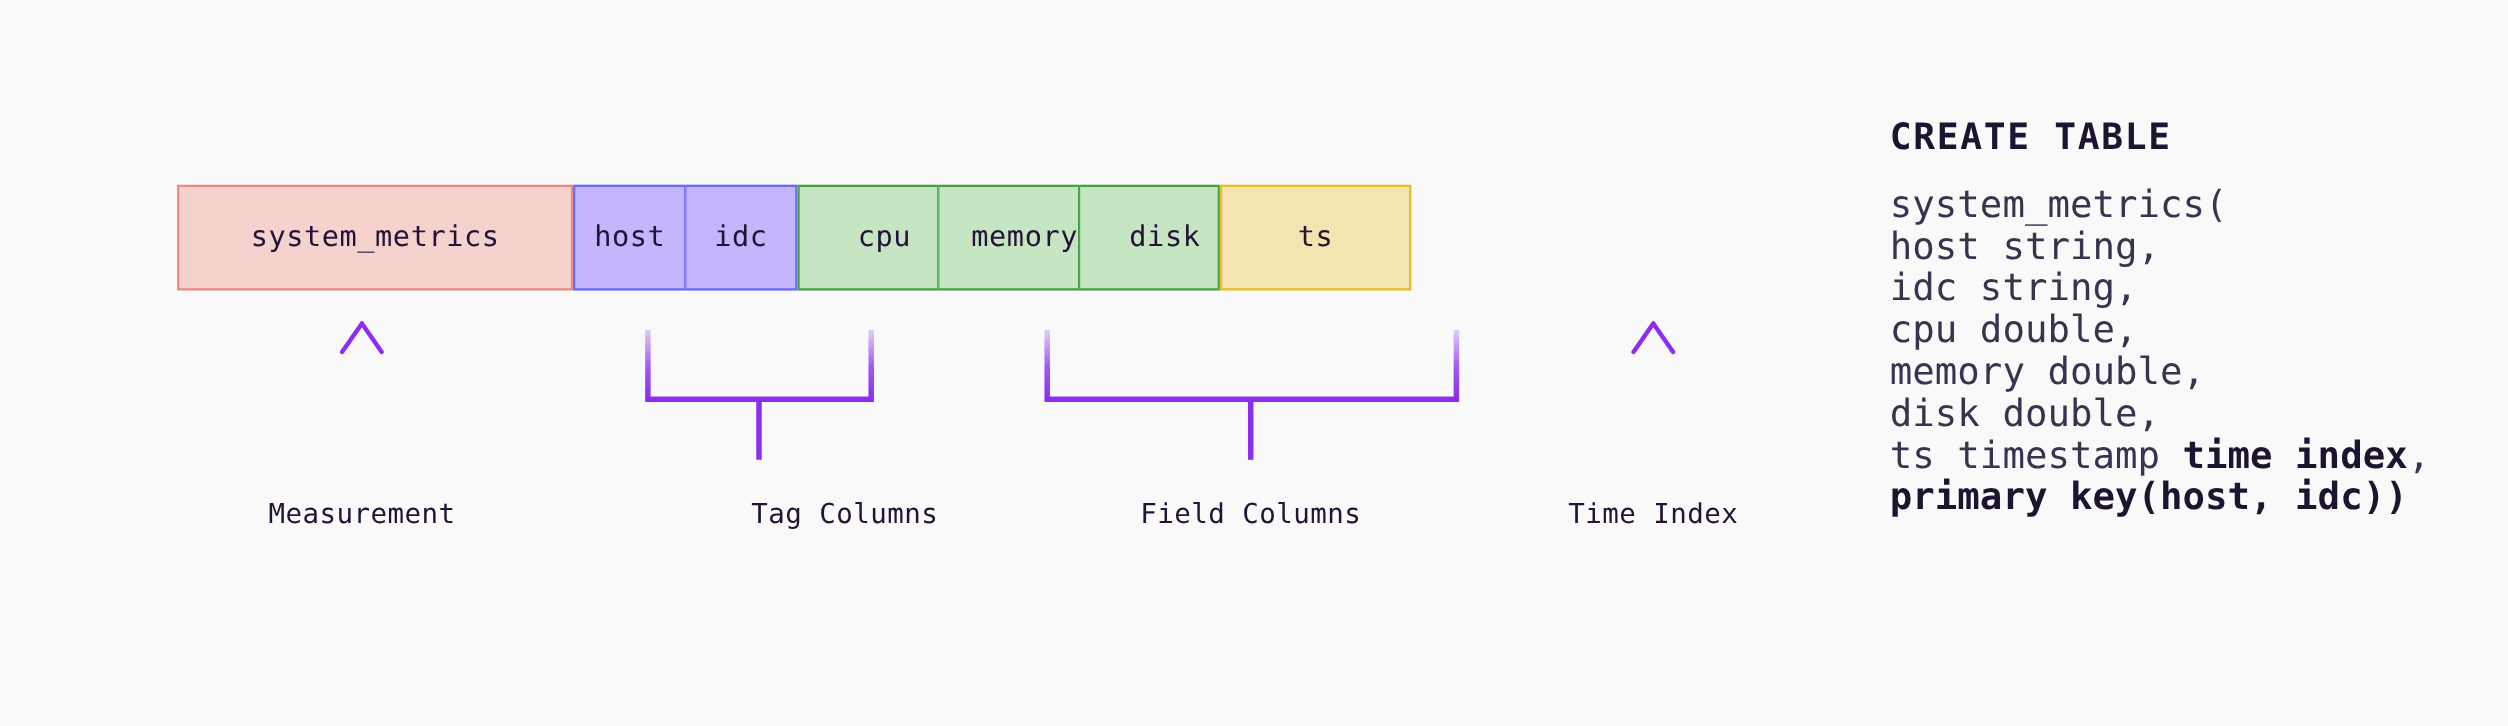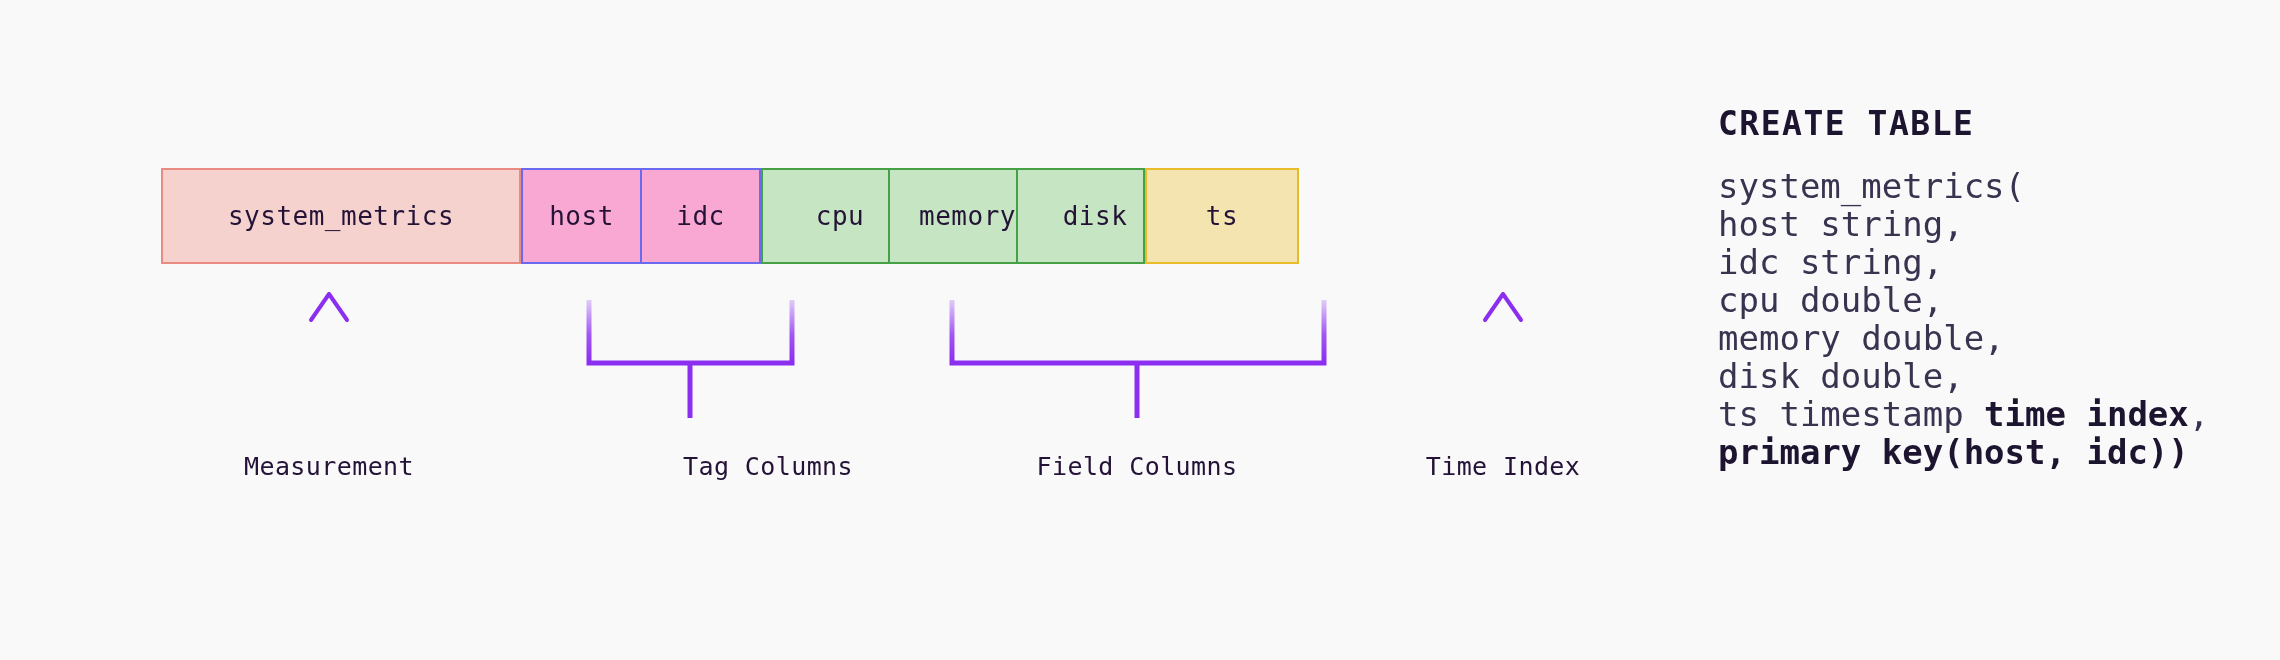--- a/index.html
+++ b/index.html
@@ -45,40 +45,40 @@
     color: #241336;
     border: 2px solid transparent;
     white-space: nowrap;
   }
   .cell.measurement {
     width: 360px;
     background: #f6d2cf;
     border-color: #e98b82;
   }
   .cell.tag {
-    width: 120px;
-    background: #f9a8d4;
+    width: 102px;
+    background: #c4b5fd;
     border-color: #6a6af0;
     border-left-width: 1px;
     border-right-width: 1px;
   }
   .cell.tag.first { border-left-width: 2px; }
   .cell.tag.last  { border-right-width: 2px; }
   .cell.field {
     width: 128px;
     background: #c6e6c3;
     border-color: #46a046;
     border-left-width: 1px;
     border-right-width: 1px;
     padding-left: 29px;
   }
   .cell.field.first { border-left-width: 2px; }
   .cell.field.last  { border-right-width: 2px; }
   .cell.timeindex {
-    width: 154px;
+    width: 174px;
     background: #f4e5b0;
     border-color: #e8bb2b;
   }
 
   
   #connectors {
     position: absolute;
     left: 0;
     top: 0;
     width: 2280px;

